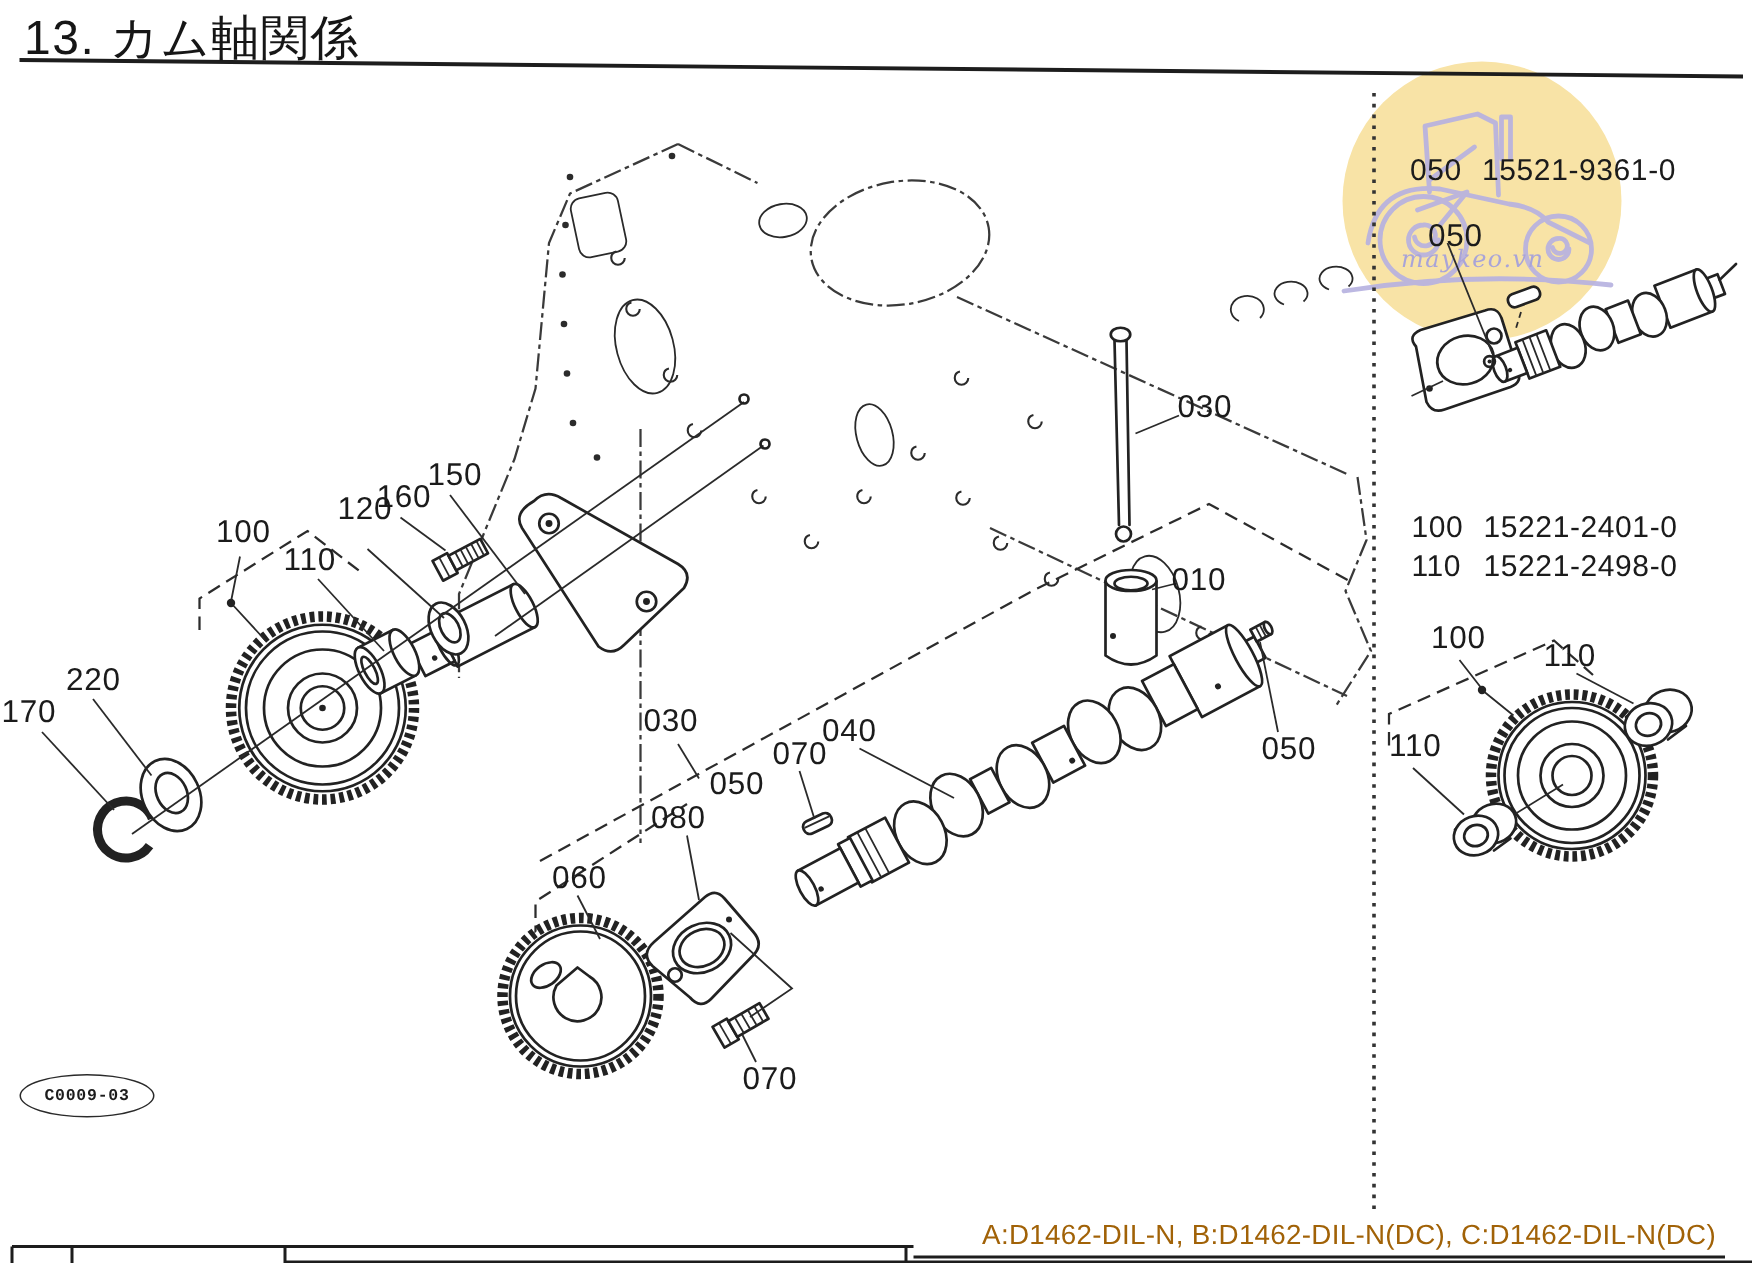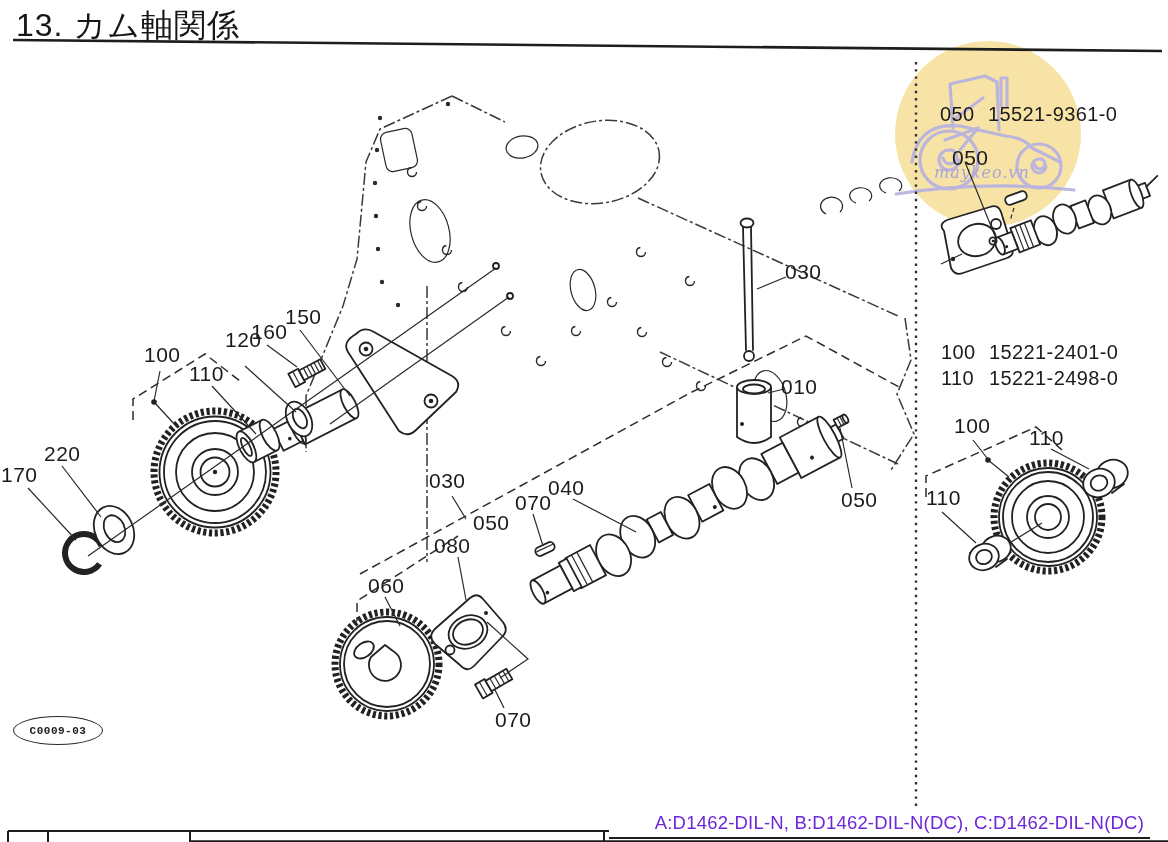--- a/index.html
+++ b/index.html
@@ -14,21 +14,21 @@
   .teeth{stroke:#222;fill:#fff;stroke-width:7;stroke-dasharray:3.2 2.6}
   .carc{stroke:#2b2b2b;fill:none;stroke-width:1.4;stroke-dasharray:20 9}
   .wm-line{stroke:#b7b2e0;fill:none;stroke-width:3.2;stroke-linecap:round;stroke-linejoin:round;opacity:.92}
   .co{position:absolute;font-size:21px;letter-spacing:.5px;white-space:nowrap;color:#1b1b1b}
   .prow{position:absolute;display:flex;font-size:20px;letter-spacing:.4px;white-space:nowrap;color:#1b1b1b}
   .prow .ref{min-width:48px}
   .page-title{position:absolute;left:16px;top:4px;font-size:32px;letter-spacing:1px;color:#161616}
   .fig-oval{position:absolute;left:13px;top:716px;width:88px;height:27px;border:1.7px solid #2a2a2a;
             border-radius:50%;display:flex;align-items:center;justify-content:center;
             font-family:"Liberation Mono",monospace;font-size:11px;font-weight:bold;letter-spacing:.5px}
-  .footer{position:absolute;right:24px;top:812px;font-size:18.5px;letter-spacing:.2px;color:#6d28d9}
+  .footer{position:absolute;right:24px;top:812px;font-size:18.5px;letter-spacing:.2px;color:#a16207}
 </style>
 </head>
 <body>
 
 <svg class="art" viewBox="0 0 1168 842">
 
   <g>
     <circle cx="988" cy="134" r="93" stroke="none" fill="#f8e3a6"></circle>
     <g class="wm-line">
       <circle cx="949" cy="160" r="29"></circle>

